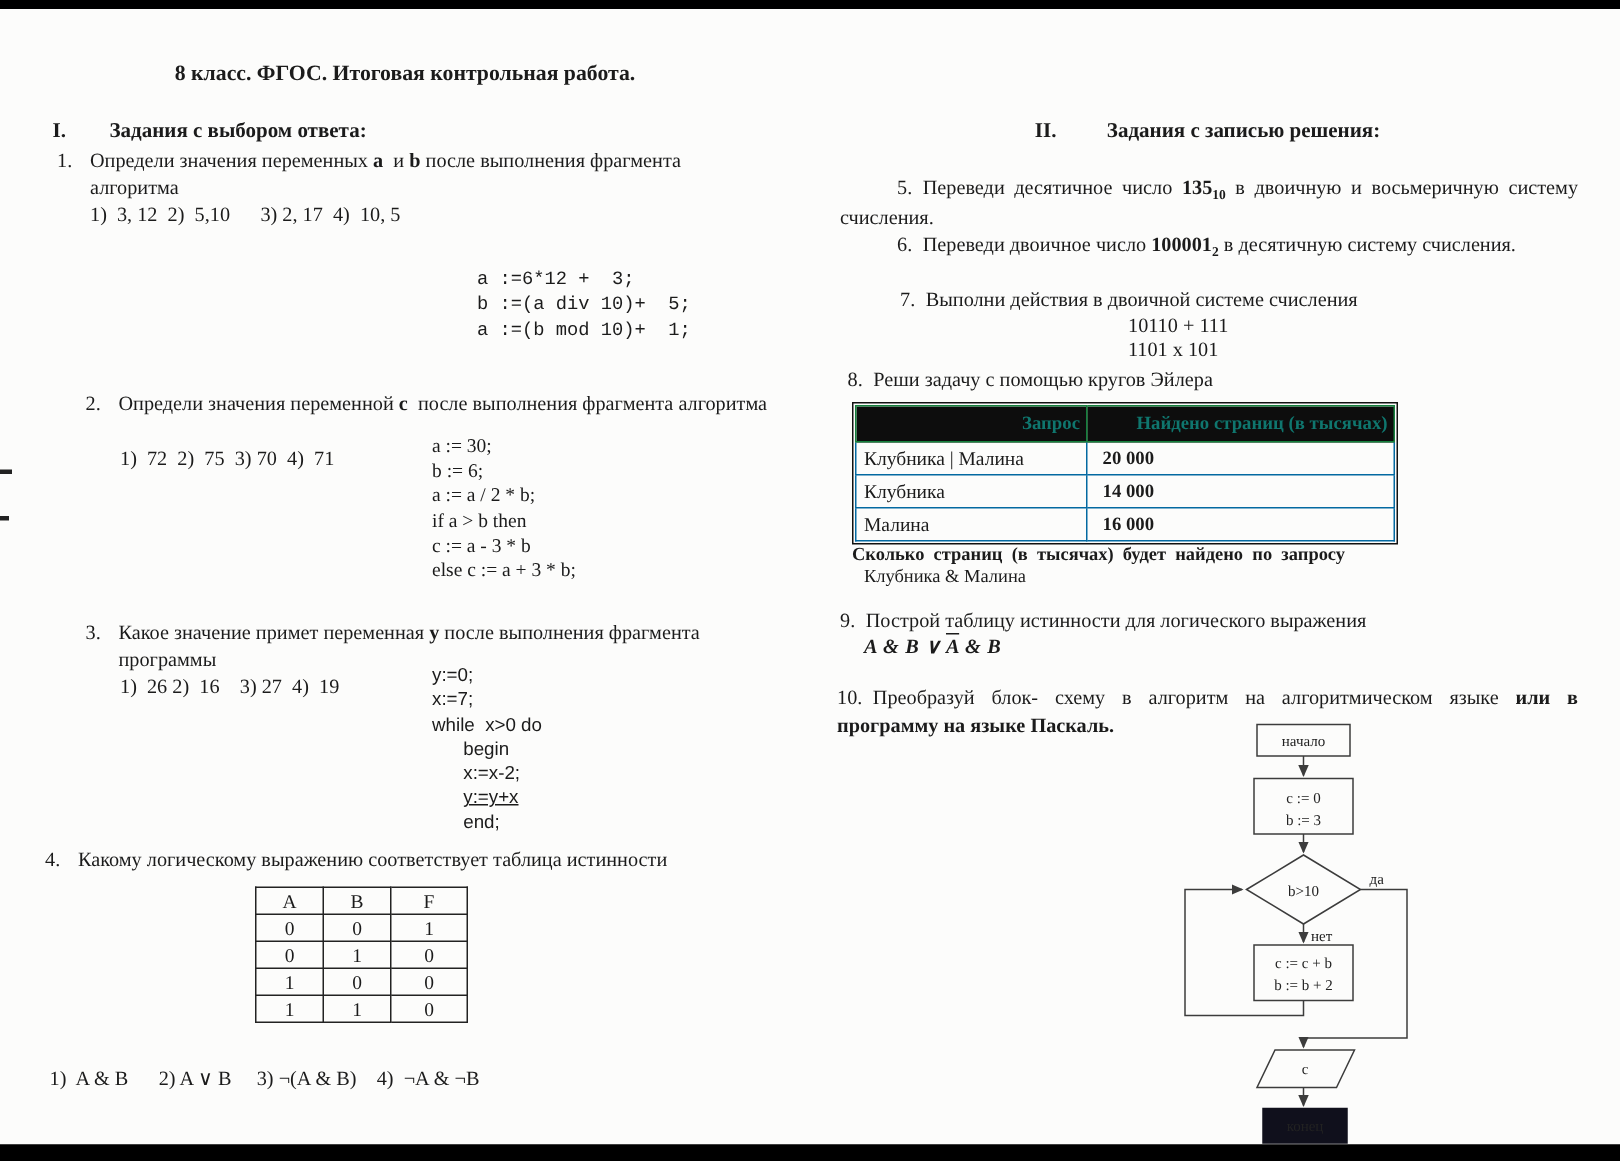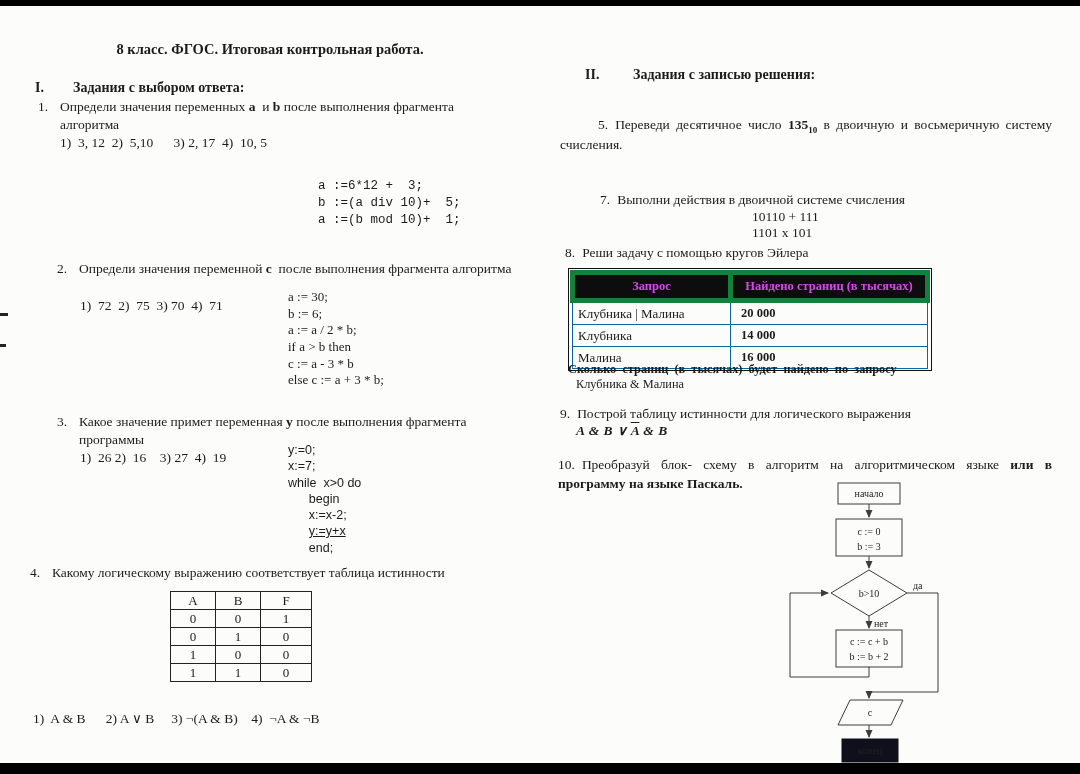--- a/index.html
+++ b/index.html
@@ -24,22 +24,22 @@
   .para { font-size:13.5px; line-height:1.38; text-align:justify; }
   .indent { text-indent:38px; }
   .qnum { margin-right:7px; }
   .binline { font-size:13.5px; }
   table.tt { border-collapse:collapse; }
   table.tt td { border:1px solid #222; width:40px; height:17px; text-align:center;
                 font-size:13px; padding:0 2px; }
   table.tt td.fcol { width:46px; }
   .euler-wrap { border:1px solid #111; padding:1px; background:#fcfcfb; }
   table.euler { border-collapse:collapse; width:360px; }
-  table.euler th { background:#0d0d0d; color:#d946ef; font-size:12.5px; font-weight:bold;
-                   border:5px solid #15803d; padding:4px 4px; text-align:center; }
+  table.euler th { background:#0d0d0d; color:#0f766e; font-size:12.5px; font-weight:bold;
+                   border:1px solid #15803d; padding:4px 4px; text-align:right; }
   table.euler td { border:1px solid #0369a1; font-size:13px; padding:2px 5px; height:17px; }
   table.euler td.val { font-weight:bold; padding-left:10px; font-size:12.5px; }
   .note { font-size:12.3px; font-weight:bold; }
   .note2 { font-size:12.3px; }
   .expr { font-size:13.5px; font-weight:bold; font-style:italic; letter-spacing:0.5px; }
   .ov { text-decoration:overline; }
   sub { font-size:9px; }
   .bottom-bar { position:absolute; left:0; top:763px; width:1080px; height:11px; background:#000; }
   .artifact { position:absolute; background:#222; }
   svg text { font-family:"Liberation Serif", serif; font-size:10px; fill:#222; }
@@ -130,29 +130,32 @@
     </tr>
     <tr>
       <td>1</td>
       <td>1</td>
       <td class="fcol">0</td>
     </tr>
   </tbody>
       </table>
   <div class="abs opts pre" style="left:33px; top:704px;">1)  A &amp; B      2) A ∨ B     3) ¬(A &amp; B)    4)  ¬A &amp; ¬B</div>
 
-  <div class="abs sec-head" style="left:585px; top:61px; width:440px;">
+  <div class="abs sec-head" style="left:585px; top:74px; width:440px;justify-content:center;">
     <span class="rn" style="width:48px;">II.</span>
     <span>Задания с записью решения:</span>
   </div>
 
   <div class="abs para indent" style="left:560px; top:110px; width:492px;">
     <span class="qnum">5.</span><span>Переведи десятичное число </span><b><span>135</span><sub>10</sub></b><span> в двоичную и восьмеричную систему счисления.</span>
   </div>
 
+  <div class="abs para indent" style="left:560px; top:148px; width:492px;">
+    <span class="qnum">6.</span><span>Переведи двоичное число  </span><b><span>100001</span><sub>2</sub></b><span> в десятичную систему счисления.</span>
+  </div>
 
   <div class="abs para" style="left:560px; top:185px; width:492px; text-indent:40px;">
     <span class="qnum">7.</span><span>Выполни действия в двоичной системе счисления</span>
   </div>
   <div class="abs binline" style="left:752px; top:203px;">10110 + 111</div>
   <div class="abs binline" style="left:752px; top:219px;">1101 x 101</div>
 
   <div class="abs para" style="left:565px; top:238px; width:480px; text-align:left;">
     <span class="qnum">8.</span><span>Реши задачу с помощью кругов Эйлера</span>
   </div>

